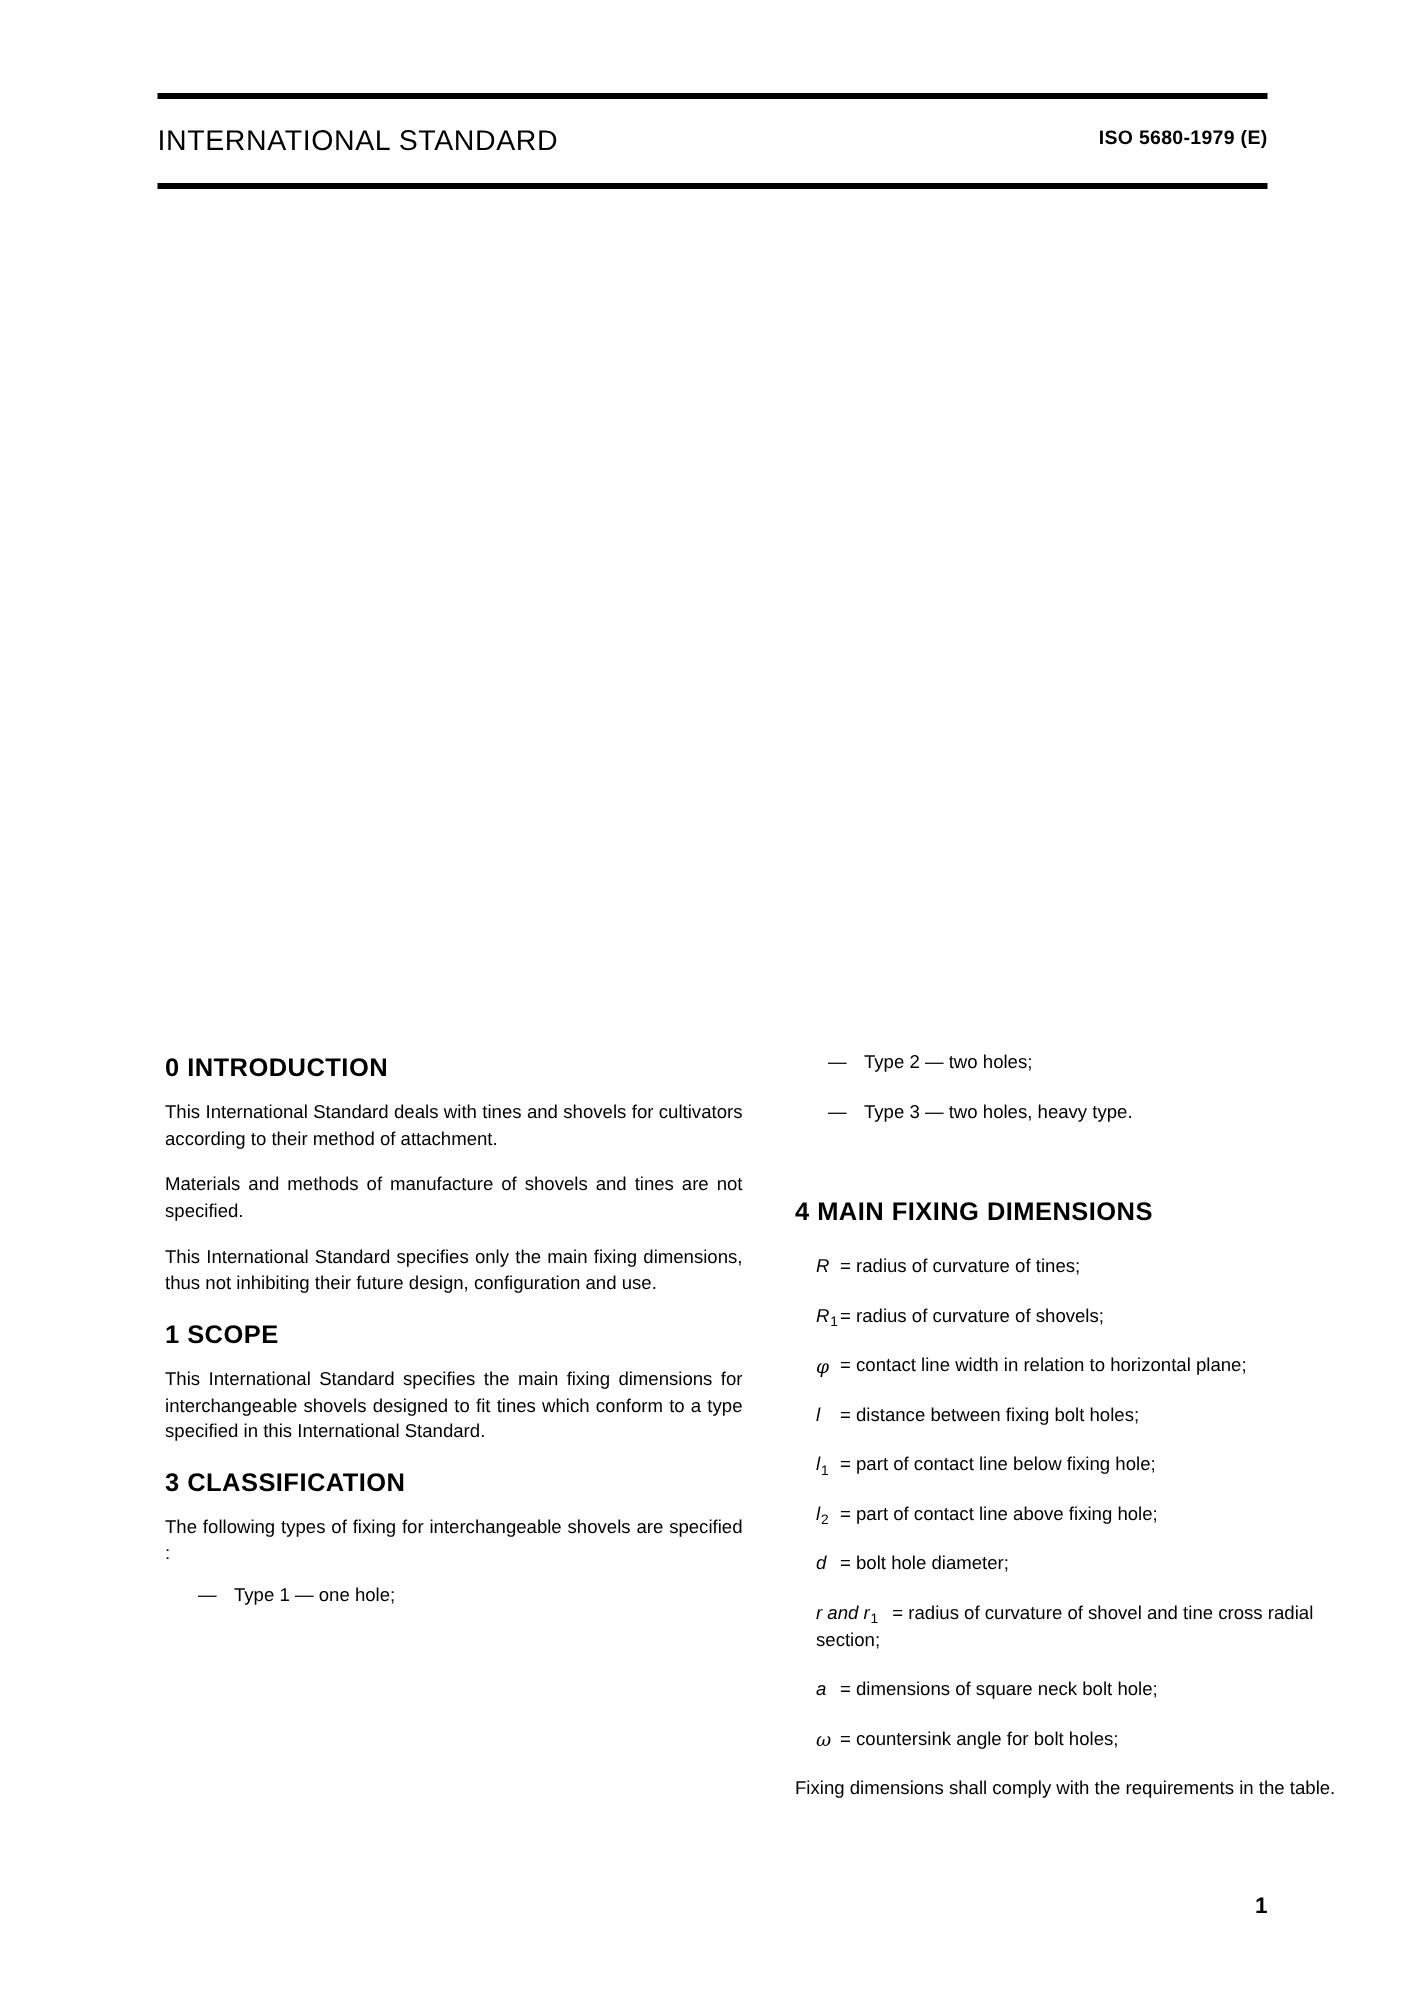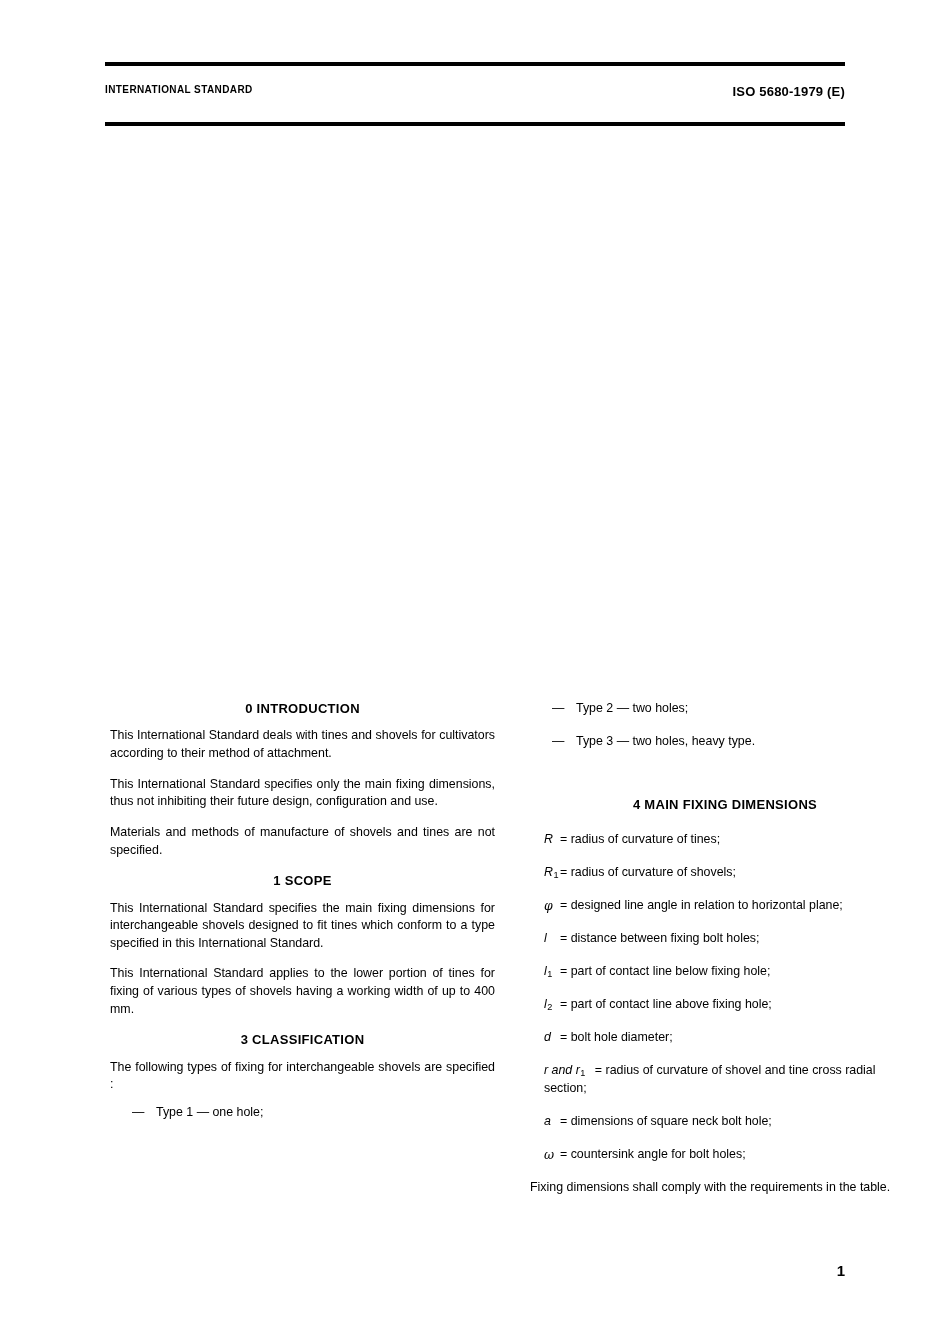--- a/index.html
+++ b/index.html
@@ -29,22 +29,22 @@
     width: 740px;
     background: #000;
   }
   .rule-top { top: 62px; height: 4px; }
   .rule-bottom { top: 122px; height: 4px; }
 
   .header-left {
     position: absolute;
     left: 105px;
     top: 84px;
-    font-size: 10px;
-    font-weight: bold;
+    font-size: 19px;
+    font-weight: normal;
     letter-spacing: 0.4px;
     text-align: center;
   }
   .header-right {
     position: absolute;
     right: 105px;
     top: 84px;
     font-size: 13px;
     font-weight: bold;
     letter-spacing: 0.2px;
@@ -68,25 +68,24 @@
     position: absolute;
     top: 700px;
     width: 385px;
     font-size: 12.4px;
     line-height: 1.42;
   }
   .col-left { left: 110px; }
   .col-right { left: 530px; width: 390px; }
 
   h2.sec {
-    font-size: 13px;
+    font-size: 17px;
     font-weight: bold;
     margin: 0 0 9px 0;
     letter-spacing: 0.3px;
-    text-align: center;
   }
   .sec-gap { margin-top: 27px; }
   p.para {
     margin: 0 0 13px 0;
     text-align: justify;
   }
   p.para.last { margin-bottom: 0; }
 
   ul.dashlist {
     list-style: none;
@@ -161,27 +160,26 @@
   <div class="rule rule-top"></div>
   <div class="header-left">INTERNATIONAL STANDARD</div>
   <div class="header-right">ISO 5680-1979 (E)</div>
   <div class="rule rule-bottom"></div>
 
 
   <div class="col col-left">
 
     <h2 class="sec">0  INTRODUCTION</h2>
     <p class="para">This International Standard deals with tines and shovels for cultivators according to their method of attachment.</p>
+    <p class="para">Materials and methods of manufacture of shovels and tines are not specified.</p>
     <p class="para">This International Standard specifies only the main fixing dimensions, thus not inhibiting their future design, configuration and use.</p>
-    <p class="para">Materials and methods of manufacture of shovels and tines are not specified.</p>
 
     <h2 class="sec sec-gap">1  SCOPE</h2>
     <p class="para">This International Standard specifies the main fixing dimensions for interchangeable shovels designed to fit tines which conform to a type specified in this International Standard.</p>
 
-    <p class="para">This International Standard applies to the lower portion of tines for fixing of various types of shovels having a working width of up to 400 mm.</p>
 
     <h2 class="sec sec-gap">3  CLASSIFICATION</h2>
     <p class="para last">The following types of fixing for interchangeable shovels are specified :</p>
 
     <ul class="dashlist">
       <li>
         <span class="dash">—</span>
         <span>Type 1 — one hole;</span>
       </li>
     </ul>
@@ -206,21 +204,21 @@
       <li>
         <span class="sym">R</span>
         <span>= radius of curvature of tines;</span>
       </li>
       <li>
         <span class="sym"><span>R</span><sub>1</sub></span>
         <span>= radius of curvature of shovels;</span>
       </li>
       <li>
         <span class="sym gk">φ</span>
-        <span>= designed line angle in relation to horizontal plane;</span>
+        <span>= contact line width in relation to horizontal plane;</span>
       </li>
       <li>
         <span class="sym">l</span>
         <span>= distance between fixing bolt holes;</span>
       </li>
       <li>
         <span class="sym"><span>l</span><sub>1</sub></span>
         <span>= part of contact line below fixing hole;</span>
       </li>
       <li>

